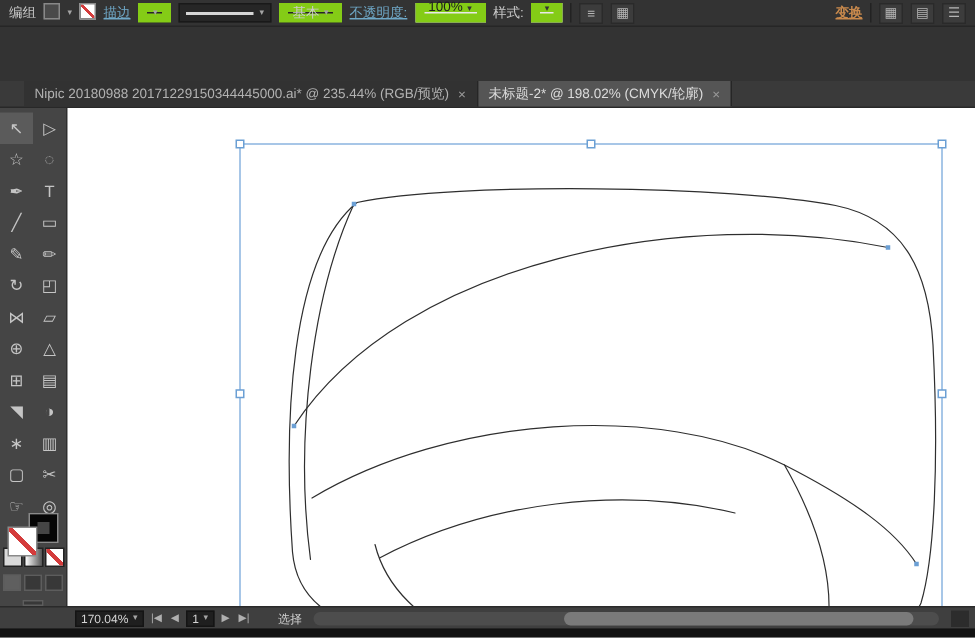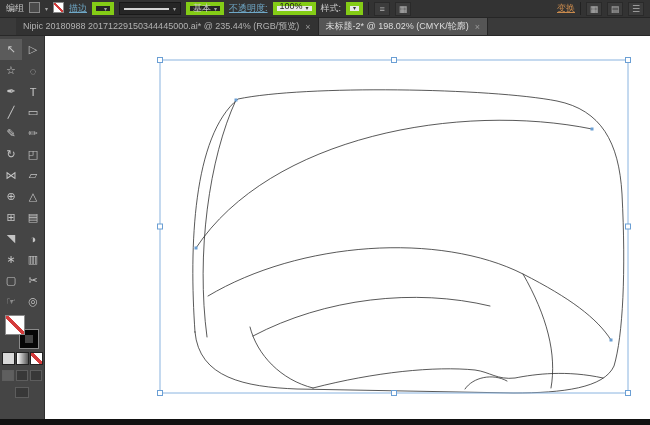--- a/index.html
+++ b/index.html
@@ -9,37 +9,37 @@
 
   
   .control-bar { flex: 0 0 18px; background: #333; border-bottom: 1px solid #262626;
     display: flex; align-items: center; gap: 5px; padding: 0 6px; font-size: 9px; color: #c8c8c8; }
   .swatch { width: 11px; height: 11px; border: 1px solid #888; display: inline-block; }
   .sw-dark { background: #4a4a4a; }
   .sw-none { background: #fff;
     background-image: linear-gradient(45deg, transparent 43%, #d43b3b 43%, #d43b3b 57%, transparent 57%); }
   .dd { font-size: 6px; color: #a5a5a5; line-height: 1; }
   .cb-link { color: #6fa8c7; text-decoration: underline; cursor: pointer; }
-  .cb-link.orange { color: #c98a4d; }
-  .field { height: 13px; background: #262626; border: 4px solid #84cc16; display: inline-flex;
+  .cb-link.orange { color: #c98a4d; font-weight: bold; }
+  .field { height: 13px; background: #262626; border: 6px solid #84cc16; display: inline-flex;
     align-items: center; padding: 0 3px; gap: 3px; color: #ccc; }
   .field.light { background: #e9e9e9; color: #1d1d1d; align-items: flex-end; }
   .field.light .dd { color: #333; }
   .field.tiny { width: 22px; justify-content: flex-end; }
   .profile-field { width: 62px; height: 13px; background: #262626; border: 1px solid #191919;
     display: inline-flex; align-items: center; padding: 0 4px; gap: 4px; }
   .profile-line { flex: 1; height: 2px; background: #d5d5d5; }
   .sep { width: 1px; height: 13px; background: #222; }
   .cb-icon { width: 16px; height: 14px; display: inline-flex; align-items: center; justify-content: center;
     color: #b5b5b5; font-size: 9px; background: #3c3c3c; border: 1px solid #2a2a2a; }
   .cb-right { margin-left: auto; display: flex; align-items: center; gap: 5px; }
 
   
   .tab-bar { flex: 0 0 18px; background: #3a3a3a; display: flex; align-items: stretch;
-    padding-left: 16px; border-bottom: 1px solid #282828; }
+    padding-left: 16px; border-bottom: 1px solid #282828; margin-top: 36px; }
   .tab { display: flex; align-items: center; gap: 6px; padding: 0 7px; font-size: 9px;
     color: #b2b2b2; background: #323232; border-right: 1px solid #262626; white-space: nowrap; }
   .tab.active { background: #555; color: #ddd; }
   .tab-close { color: #999; }
 
   
   .main { flex: 1 1 auto; display: flex; min-height: 0; }
   .toolbar { flex: 0 0 45px; background: #454545; border-right: 1px solid #2f2f2f;
     display: flex; flex-direction: column; align-items: center; padding-top: 3px; }
   .tools { display: flex; flex-wrap: wrap; width: 44px; }
@@ -209,15 +209,34 @@
         <g fill="#6b9fd4">
           <rect x="149.5" y="210.5" width="3" height="3"></rect>
           <rect x="545.5" y="91.5" width="3" height="3"></rect>
           <rect x="189.5" y="62.5" width="3" height="3"></rect>
           <rect x="564.5" y="302.5" width="3" height="3"></rect>
         </g>
       </svg>
     </div>
   </div>
 
+  <div class="status-bar">
+    <span class="zoom-field">
+      <span>170.04%</span>
+      <span class="dd">▾</span>
+    </span>
+    <span class="nav-btn">|◀</span>
+    <span class="nav-btn">◀</span>
+    <span class="ab-field">
+      <span>1</span>
+      <span class="dd">▾</span>
+    </span>
+    <span class="nav-btn">▶</span>
+    <span class="nav-btn">▶|</span>
+    <span class="sb-status">选择</span>
+    <span class="scroll-track">
+      <span class="scroll-thumb"></span>
+    </span>
+    <span class="corner"></span>
+  </div>
 
   <div class="bottom-strip"></div>
 </div>
 
 </body></html>

